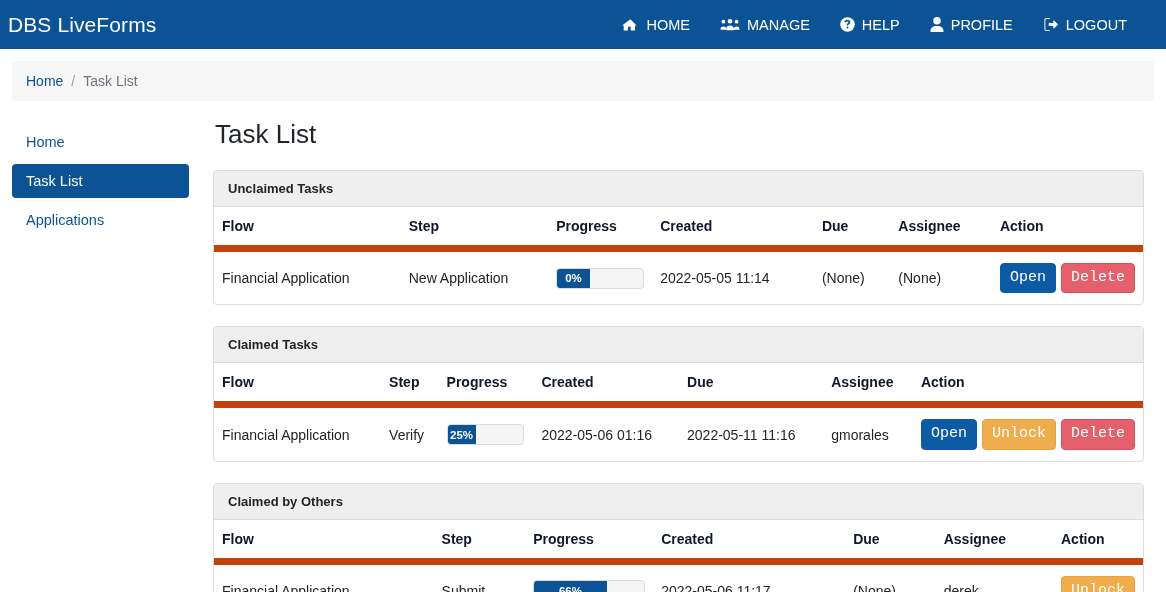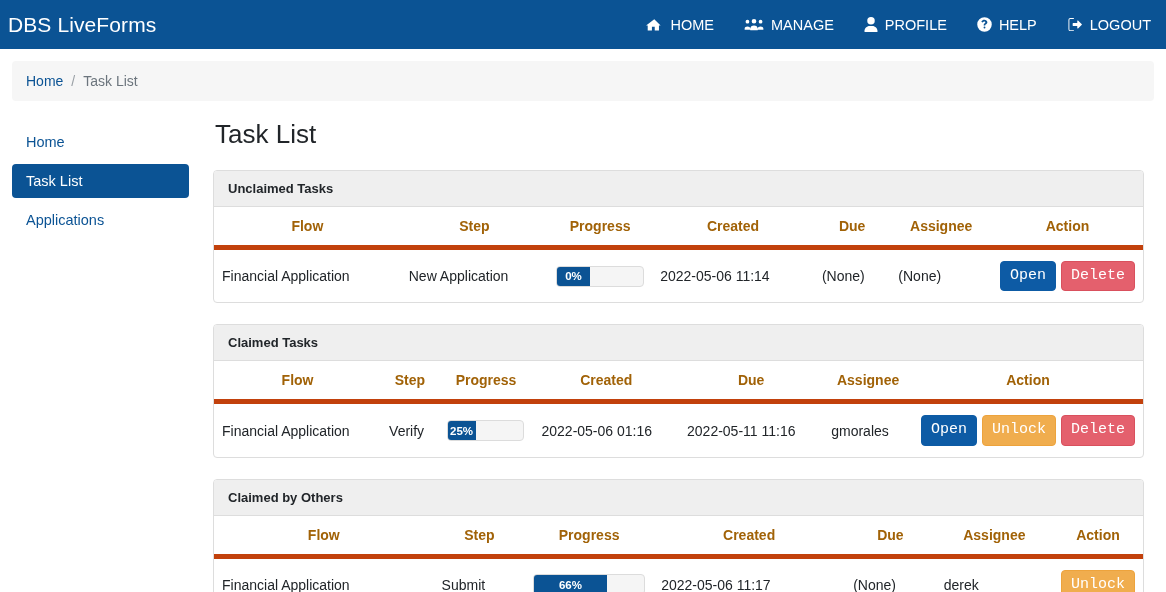--- a/index.html
+++ b/index.html
@@ -13,21 +13,21 @@
     overflow: hidden;
   }
 
   
   .navbar {
     height: 49px;
     background: #0b5394;
     display: flex;
     align-items: center;
     justify-content: space-between;
-    padding: 0 0 0 0;
+    padding: 0 24px 0 0;
     color: #ffffff;
   }
   .brand {
     font-size: 21px;
     color: #ffffff;
     padding-left: 8px;
     letter-spacing: .1px;
     white-space: nowrap;
   }
   .nav-items {
@@ -116,25 +116,25 @@
     font-size: 13px;
     font-weight: bold;
     color: #212529;
   }
   table {
     width: 100%;
     border-collapse: collapse;
     font-size: 14px;
   }
   thead th {
-    text-align: center;
+    text-align: left;
     font-weight: bold;
     padding: 11px 8px;
-    border-bottom: 5px solid #c2410c;
-    color: #a16207;
+    border-bottom: 7px solid #c2410c;
+    color: #0f172a;
     white-space: nowrap;
   }
   tbody td {
     padding: 11px 8px;
     color: #212529;
     vertical-align: middle;
     white-space: nowrap;
   }
 
   
@@ -194,34 +194,34 @@
       <span class="ico">
         <svg width="20" height="15" viewBox="0 0 640 512">
             <path d="M96 224a64 64 0 1 0 0-128 64 64 0 0 0 0 128zm448 0a64 64 0 1 0 0-128 64 64 0 0 0 0 128zM320 224a80 80 0 1 0 0-160 80 80 0 0 0 0 160zM0 400c0-53 43-80 96-80s96 27 96 80v32H0v-32zm448 0c0-53 43-80 96-80s96 27 96 80v32H448v-32zM192 400c0-70 57-112 128-112s128 42 128 112v48H192v-48z"></path>
           </svg>
       </span>
       <span>MANAGE</span>
     </a>
 
     <a class="nav-link" href="#">
       <span class="ico">
+        <svg width="15" height="15" viewBox="0 0 512 512">
+            <path d="M256 8a248 248 0 1 0 0 496 248 248 0 0 0 0-496zm0 382a32 32 0 1 1 0-64 32 32 0 0 1 0 64zm48-146c-14 10-20 17-20 30v6a12 12 0 0 1-12 12h-32a12 12 0 0 1-12-12v-8c0-34 20-50 36-62 13-10 21-17 21-30 0-17-16-29-37-29-24 0-36 11-50 30a12 12 0 0 1-16 3l-26-20a12 12 0 0 1-3-16c23-34 52-53 99-53 49 0 101 38 101 88 0 33-19 49-37 61z"></path>
+          </svg>
+      </span>
+      <span>HELP</span>
+    </a>
+
+    <a class="nav-link" href="#">
+      <span class="ico">
         <svg width="14" height="15" viewBox="0 0 448 512">
             <path d="M224 256a128 128 0 1 0 0-256 128 128 0 0 0 0 256zm-45 48C80 304 0 384 0 483a29 29 0 0 0 29 29h390a29 29 0 0 0 29-29c0-99-80-179-179-179h-90z"></path>
           </svg>
       </span>
       <span>PROFILE</span>
-    </a>
-
-    <a class="nav-link" href="#">
-      <span class="ico">
-        <svg width="15" height="15" viewBox="0 0 512 512">
-            <path d="M256 8a248 248 0 1 0 0 496 248 248 0 0 0 0-496zm0 382a32 32 0 1 1 0-64 32 32 0 0 1 0 64zm48-146c-14 10-20 17-20 30v6a12 12 0 0 1-12 12h-32a12 12 0 0 1-12-12v-8c0-34 20-50 36-62 13-10 21-17 21-30 0-17-16-29-37-29-24 0-36 11-50 30a12 12 0 0 1-16 3l-26-20a12 12 0 0 1-3-16c23-34 52-53 99-53 49 0 101 38 101 88 0 33-19 49-37 61z"></path>
-          </svg>
-      </span>
-      <span>HELP</span>
     </a>
 
     <a class="nav-link" href="#">
       <span class="ico">
         <svg width="16" height="15" viewBox="0 0 512 512">
             <path d="M96 64h112a16 16 0 0 0 0-32H96A64 64 0 0 0 32 96v320a64 64 0 0 0 64 64h112a16 16 0 0 0 0-32H96a32 32 0 0 1-32-32V96a32 32 0 0 1 32-32zm393 181L360 123a16 16 0 0 0-27 11v74H192a16 16 0 0 0-16 16v64a16 16 0 0 0 16 16h141v74a16 16 0 0 0 27 11l129-122a16 16 0 0 0 0-22z"></path>
           </svg>
       </span>
       <span>LOGOUT</span>
     </a>
@@ -262,21 +262,21 @@
         </thead>
         <tbody>
           <tr>
             <td>Financial Application</td>
             <td>New Application</td>
             <td>
               <div class="progress" style="width:88px">
                 <div class="progress-bar" style="width:38%">0%</div>
               </div>
             </td>
-            <td>2022-05-06 11:14</td>
+            <td>2022-05-05 11:14</td>
             <td>(None)</td>
             <td>(None)</td>
             <td>
               <div class="btns">
                 <button class="btn btn-open">Open</button>
                 <button class="btn btn-delete">Delete</button>
               </div>
             </td>
           </tr>
         </tbody>

